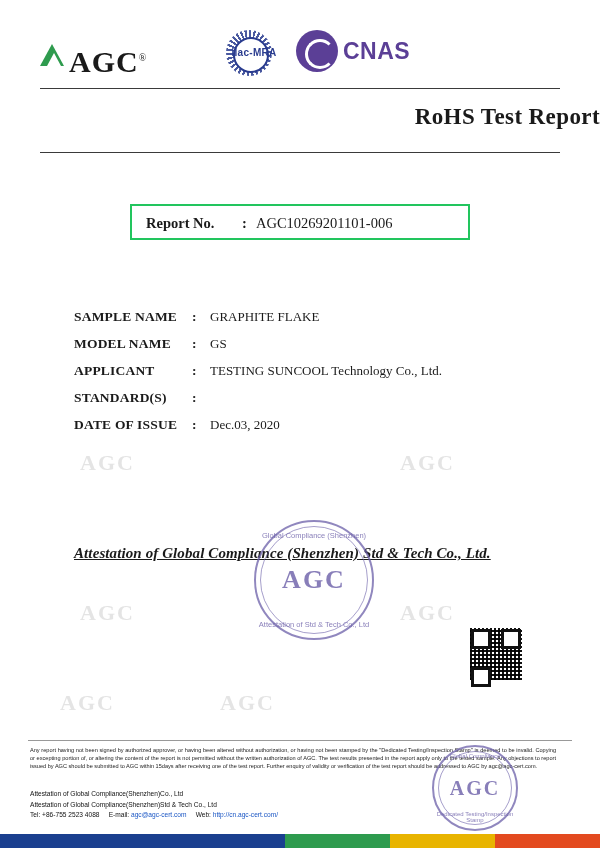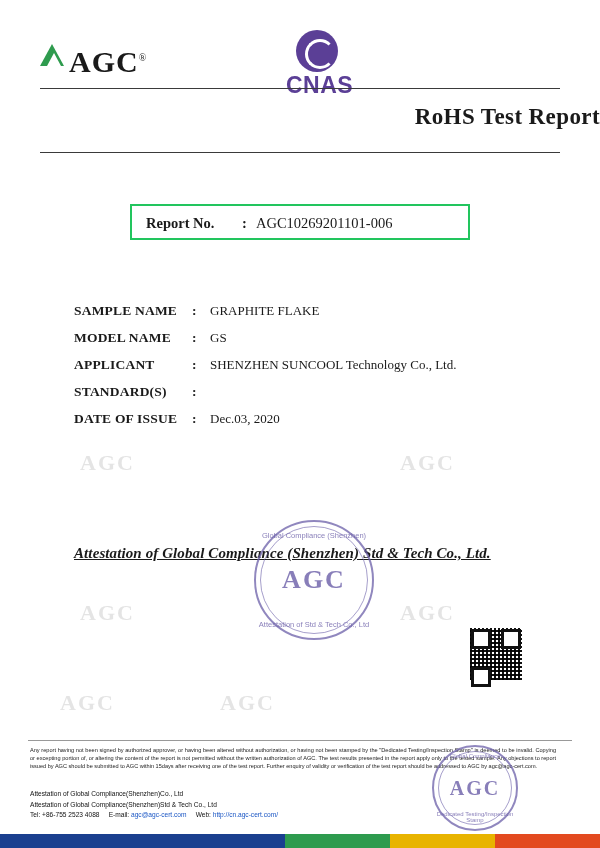--- a/index.html
+++ b/index.html
@@ -100,25 +100,24 @@
     text-align: center;
     font-family: "Liberation Sans", sans-serif;
     font-size: 10px;
     font-weight: bold;
     color: #2a3c8f;
     letter-spacing: .3px;
   }
 
   .cnas {
     position: absolute;
-    left: 286px;
+    left: 296px;
     top: 16px;
     display: flex;
     align-items: center;
-    flex-direction: column;
   }
   .cnas-circle {
     width: 42px; height: 42px;
     border-radius: 50%;
     background: #5b3f96;
     position: relative;
     margin-right: 5px;
   }
   .cnas-circle:after {
     content: "";
@@ -198,21 +197,21 @@
 
   
   .fields {
     position: absolute;
     left: 74px;
     top: 303px;
     width: 460px;
   }
   .field-row {
     display: flex;
-    align-items: flex-start;
+    align-items: center;
     height: 27px;
   }
   .field-label {
     width: 118px;
     font-size: 13.5px;
     font-weight: bold;
     letter-spacing: .2px;
   }
   .field-colon {
     width: 18px;
@@ -392,20 +391,25 @@
   <div class="header">
 
     <div class="agc-logo">
       <div class="agc-mark">
         <div class="tri"></div>
         <div class="tri2"></div>
       </div>
       <div class="agc-text"><span>AGC</span><span class="agc-reg">®</span></div>
     </div>
 
+    <div class="ilac">
+      <div class="ring"></div>
+      <div class="ring-in"></div>
+      <div class="ilac-label">ilac-MRA</div>
+    </div>
 
     <div class="cnas">
       <div class="cnas-circle"></div>
       <div class="cnas-word">CNAS</div>
     </div>
 
   </div>
 
   <div class="rule rule-top"></div>
   <div class="doc-title">RoHS Test Report</div>
@@ -424,21 +428,21 @@
       <div class="field-value">GRAPHITE  FLAKE</div>
     </div>
     <div class="field-row">
       <div class="field-label">MODEL NAME</div>
       <div class="field-colon">:</div>
       <div class="field-value">GS</div>
     </div>
     <div class="field-row">
       <div class="field-label">APPLICANT</div>
       <div class="field-colon">:</div>
-      <div class="field-value">SHENZHEN  SUNCOOL  Technology Co., Ltd.</div>
+      <div class="field-value">TESTING  SUNCOOL  Technology Co., Ltd.</div>
     </div>
     <div class="field-row">
       <div class="field-label">STANDARD(S)</div>
       <div class="field-colon">:</div>
     </div>
     <div class="field-row">
       <div class="field-label">DATE OF ISSUE</div>
       <div class="field-colon">:</div>
       <div class="field-value">Dec.03, 2020</div>
     </div>

